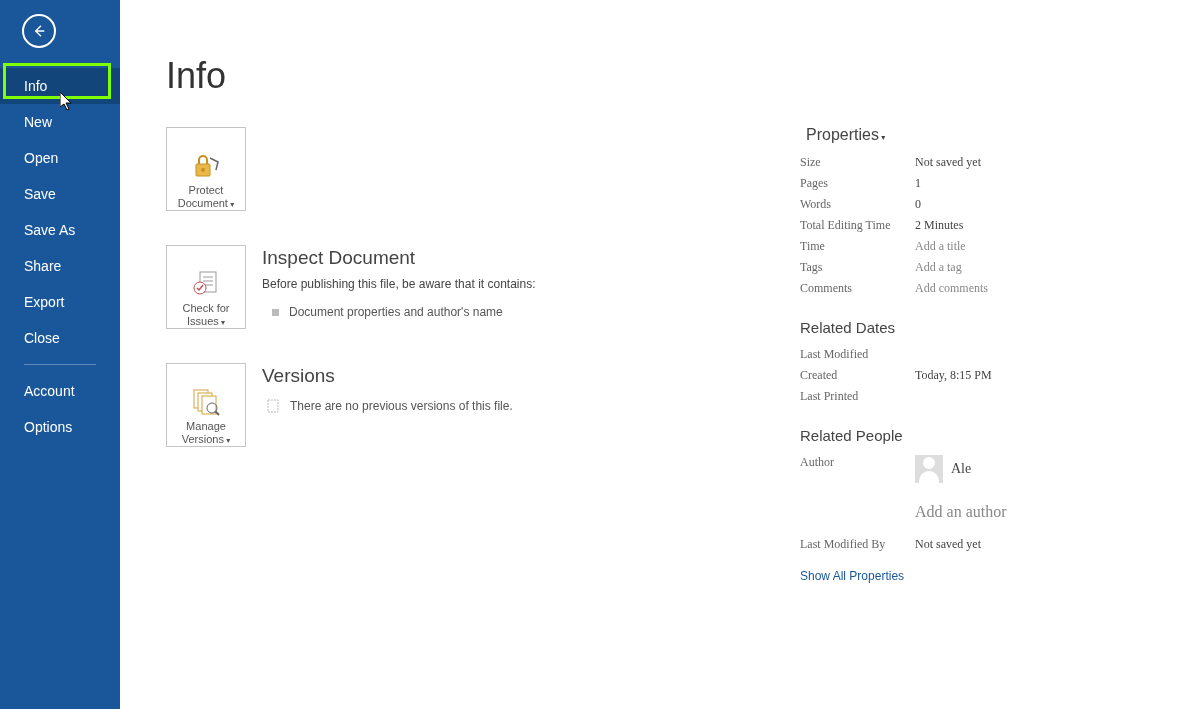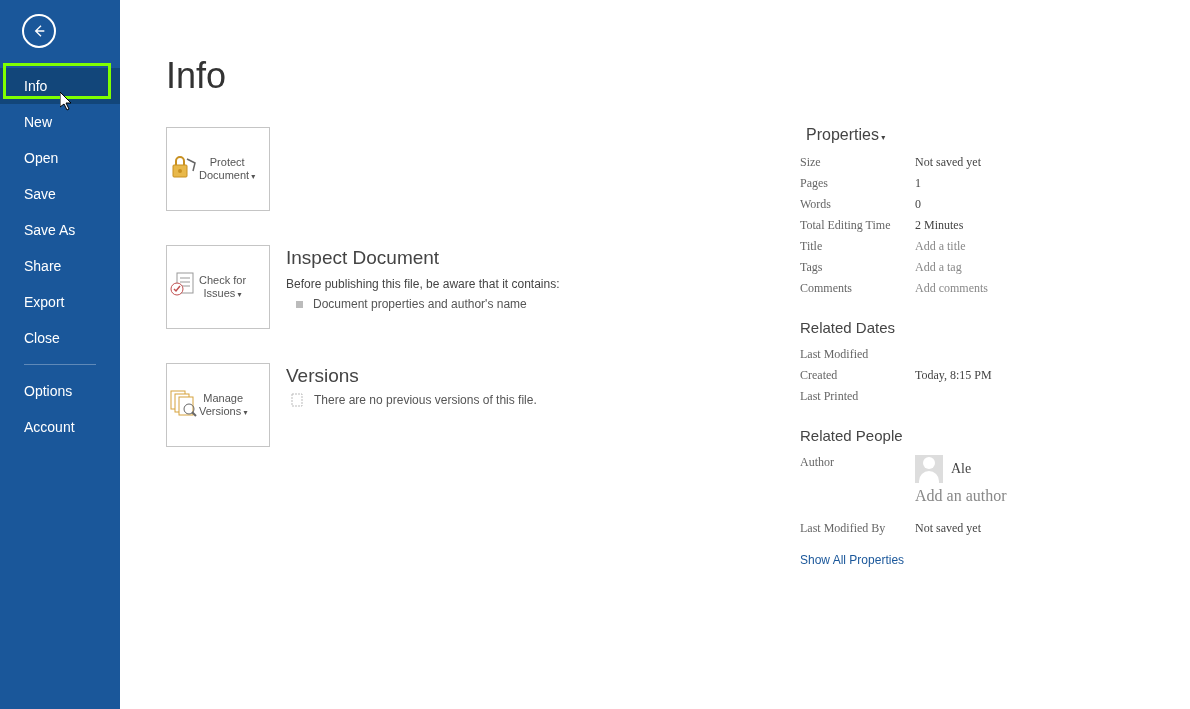--- a/index.html
+++ b/index.html
@@ -85,27 +85,27 @@
     font-size: 36px;
     font-weight: 300;
     color: #333;
     margin-bottom: 30px;
   }
   .section-row {
     display: flex;
     margin-bottom: 34px;
   }
   .tile {
-    width: 104px;
+    width: 80px;
     height: 84px;
     border: 1px solid #c5c5c5;
     display: flex;
-    flex-direction: row;
+    flex-direction: column;
     align-items: center;
-    justify-content: flex-start;
+    justify-content: flex-end;
     background: #fff;
     cursor: pointer;
     margin-right: 16px;
     flex-shrink: 0;
   }
   .tile .icon { width: 32px; height: 28px; margin-bottom: 4px; }
   .tile .tile-label {
     font-size: 11px;
     text-align: center;
     line-height: 1.2;
@@ -121,21 +121,21 @@
   }
   .section-desc {
     font-size: 12px;
     color: #444;
     line-height: 1.5;
   }
   .bullet-row {
     display: flex;
     align-items: center;
     font-size: 12px;
-    margin-top: 4px;
+    margin-top: 12px;
     color: #555;
   }
   .bullet-row .sq { width: 7px; height: 7px; background:#bbb; margin-right:10px; margin-left:10px;}
   .versions-icon-small {
     display:inline-flex; align-items:center; justify-content:center;
     width:14px; height:14px; margin-right:10px; margin-left:4px;
   }
   .props-panel {
     position: absolute;
     right: 20px;
@@ -162,21 +162,21 @@
   .prop-val.placeholder { color: #888; cursor:text;}
   .subheading {
     font-size: 15px;
     color: #444;
     margin-top: 20px;
     margin-bottom: 8px;
   }
   .author-row {
     display: flex;
     align-items: center;
-    margin-bottom: 4px;
+    margin-bottom: 20px;
   }
   .avatar {
     width: 28px; height: 28px;
     background: #ddd;
     margin-right: 8px;
     display:flex; align-items:flex-end; justify-content:center;
     overflow:hidden;
   }
   .avatar .head { width:12px;height:12px;border-radius:50%;background:#fff;margin-bottom:2px;}
   .avatar .body { width:20px;height:12px;border-radius:10px 10px 0 0;background:#fff; }
@@ -199,22 +199,22 @@
   <div class="side-items">
     <div class="side-item selected"><span>Info</span></div>
     <div class="side-item"><span>New</span></div>
     <div class="side-item"><span>Open</span></div>
     <div class="side-item"><span>Save</span></div>
     <div class="side-item"><span>Save As</span></div>
     <div class="side-item"><span>Share</span></div>
     <div class="side-item"><span>Export</span></div>
     <div class="side-item"><span>Close</span></div>
     <div class="side-divider"></div>
+    <div class="side-item"><span>Account</span></div>
     <div class="side-item"><span>Options</span></div>
-    <div class="side-item"><span>Account</span></div>
   </div>
   <div class="highlight-box"></div>
   <svg class="cursor" width="16" height="20" viewBox="0 0 16 20">
     <path d="M0 0 L0 15 L4 12 L7 18 L9 17 L6 11 L11 11 Z" fill="#fff" stroke="#000" stroke-width="1"></path>
   </svg>
 </div>
 
 <div class="main">
   <div class="page-title">Info</div>
 
@@ -299,21 +299,21 @@
       </div>
     <div class="prop-row">
         <div class="prop-key">Words</div>
         <div class="prop-val">0</div>
       </div>
     <div class="prop-row">
         <div class="prop-key">Total Editing Time</div>
         <div class="prop-val">2 Minutes</div>
       </div>
     <div class="prop-row">
-        <div class="prop-key">Title</div>
+        <div class="prop-key">Time</div>
         <div class="prop-val placeholder">Add a title</div>
       </div>
     <div class="prop-row">
         <div class="prop-key">Tags</div>
         <div class="prop-val placeholder">Add a tag</div>
       </div>
     <div class="prop-row">
         <div class="prop-key">Comments</div>
         <div class="prop-val placeholder">Add comments</div>
       </div>

